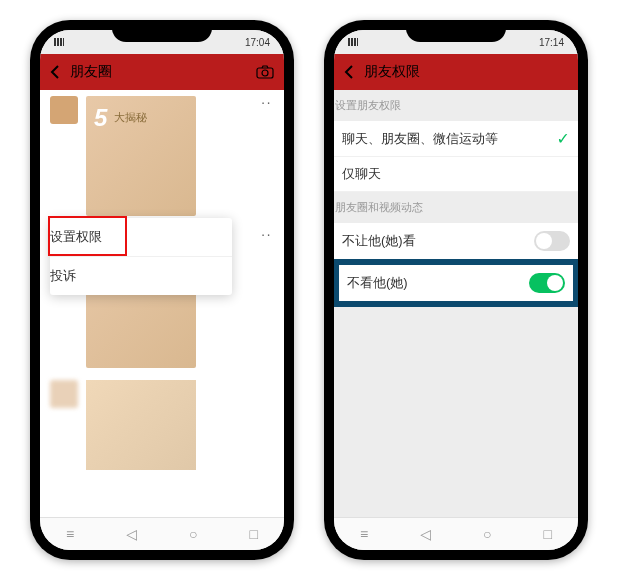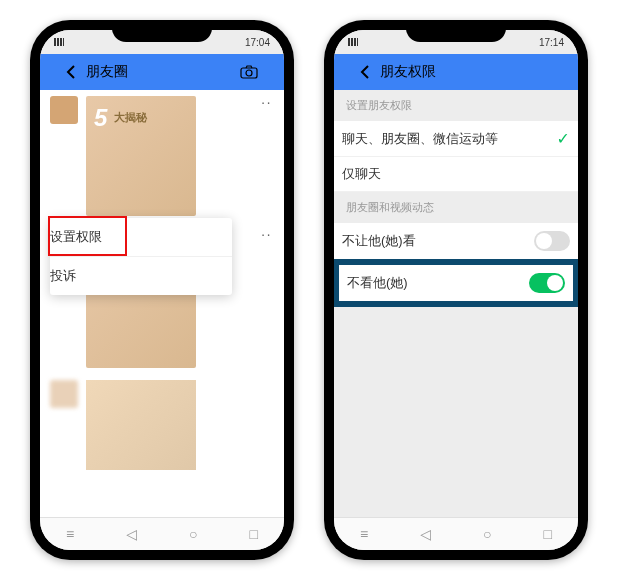--- a/index.html
+++ b/index.html
@@ -3,53 +3,53 @@
 <meta charset="utf-8">
 <style>
 body{margin:0;background:#fff;font-family:-apple-system,"PingFang SC","Microsoft YaHei",sans-serif;width:640px;height:580px;display:flex;gap:30px;padding:20px 30px;box-sizing:border-box}
 .phone{width:264px;height:540px;background:#000;border-radius:40px;padding:10px;box-sizing:border-box;position:relative;box-shadow:0 2px 8px rgba(0,0,0,.3)}
 .screen{width:100%;height:100%;background:#ededed;border-radius:30px;overflow:hidden;position:relative;display:flex;flex-direction:column}
 .notch{position:absolute;top:0;left:50%;transform:translateX(-50%);width:100px;height:22px;background:#000;border-radius:0 0 14px 14px;z-index:10}
 .statusbar{height:24px;display:flex;justify-content:space-between;align-items:center;padding:0 14px;font-size:10px;color:#333;background:#ededed}
 .statusbar .left{display:flex;gap:3px;align-items:center}
 .statusbar .right{display:flex;gap:3px;align-items:center}
 .sig{display:inline-block;width:10px;height:8px;background:linear-gradient(to right,#333 0 2px,transparent 2px 3px,#333 3px 5px,transparent 5px 6px,#333 6px 8px,transparent 8px 9px,#333 9px 10px)}
-.navbar{height:36px;background:#3b82f6;display:flex;align-items:center;padding:0 26px;font-size:14px;color:#000}
+.navbar{height:36px;background:#b91c1c;display:flex;align-items:center;padding:0 10px;font-size:14px;color:#000}
 .navbar .back{width:20px;display:flex;align-items:center}
 .navbar .title{flex:1;font-size:14px}
 .navbar .action{width:20px;display:flex;justify-content:flex-end}
 .content{flex:1;overflow:hidden;position:relative}
 .feed{background:#fff;padding:0;height:100%;overflow:hidden}
 .post{display:flex;padding:6px 10px;gap:8px;position:relative}
 .avatar{width:28px;height:28px;background:#d4a574;border-radius:3px;flex-shrink:0}
 .postbody{flex:1}
 .postimg{width:110px;height:120px;background:linear-gradient(135deg,#e8c9a8,#d9b890);border-radius:2px;position:relative;overflow:hidden}
 .postimg.tall{height:140px}
 .postimg2{width:110px;height:90px;background:linear-gradient(135deg,#f0d8b8,#e0c8a8);position:relative}
 .menu{position:absolute;left:10px;top:128px;background:#fff;width:182px;box-shadow:0 2px 12px rgba(0,0,0,.2);border-radius:3px;z-index:5}
 .menu-item{padding:10px 0;font-size:13px;color:#333;border-bottom:1px solid #f0f0f0}
 .menu-item:last-child{border-bottom:none}
 .redbox1{position:absolute;left:8px;top:126px;width:75px;height:36px;border:2px solid #e91010;z-index:6}
 .time{font-size:10px;color:#999;padding:4px 10px 4px 46px}
 .dots{position:absolute;right:12px;top:4px;font-size:14px;color:#666;letter-spacing:1px}
-.section-h{padding:8px 12px;font-size:11px;color:#999;background:#ededed}
+.section-h{padding:8px 1px;font-size:11px;color:#999;background:#ededed}
 .row{background:#fff;padding:8px;font-size:13px;color:#333;display:flex;align-items:center;justify-content:space-between;border-bottom:1px solid #f0f0f0}
 .row:last-of-type{border-bottom:none}
 .check{color:#07c160;font-size:16px}
 .toggle{width:36px;height:20px;border-radius:10px;position:relative}
 .toggle.off{background:#ddd}
 .toggle.on{background:#07c160}
 .toggle::after{content:"";position:absolute;width:16px;height:16px;background:#fff;border-radius:50%;top:2px}
 .toggle.off::after{left:2px}
 .toggle.on::after{right:2px}
 .redbox2{border:6px solid #0c4a6e;margin:-1px}
 .softkeys{height:32px;background:#fafafa;display:flex;justify-content:space-around;align-items:center;border-top:1px solid #e0e0e0}
 .softkeys span{color:#999;font-size:14px}
 .five{position:absolute;left:8px;top:8px;font-size:24px;font-weight:900;color:#fff;font-style:italic}
-.ch{position:absolute;left:28px;top:14px;font-size:11px;color:#8a6d3b;writing-mode:horizontal-tb;font-weight:bold}
+.ch{position:absolute;left:28px;top:14px;font-size:11px;color:#8a6d3b;writing-mode:horizontal-tb;font-weight:normal}
 .blur{filter:blur(2px);opacity:.5}
 </style>
 </head>
 <body>
 
 <div class="phone">
   <div class="notch"></div>
   <div class="screen">
     <div class="statusbar">
       <div class="left">

